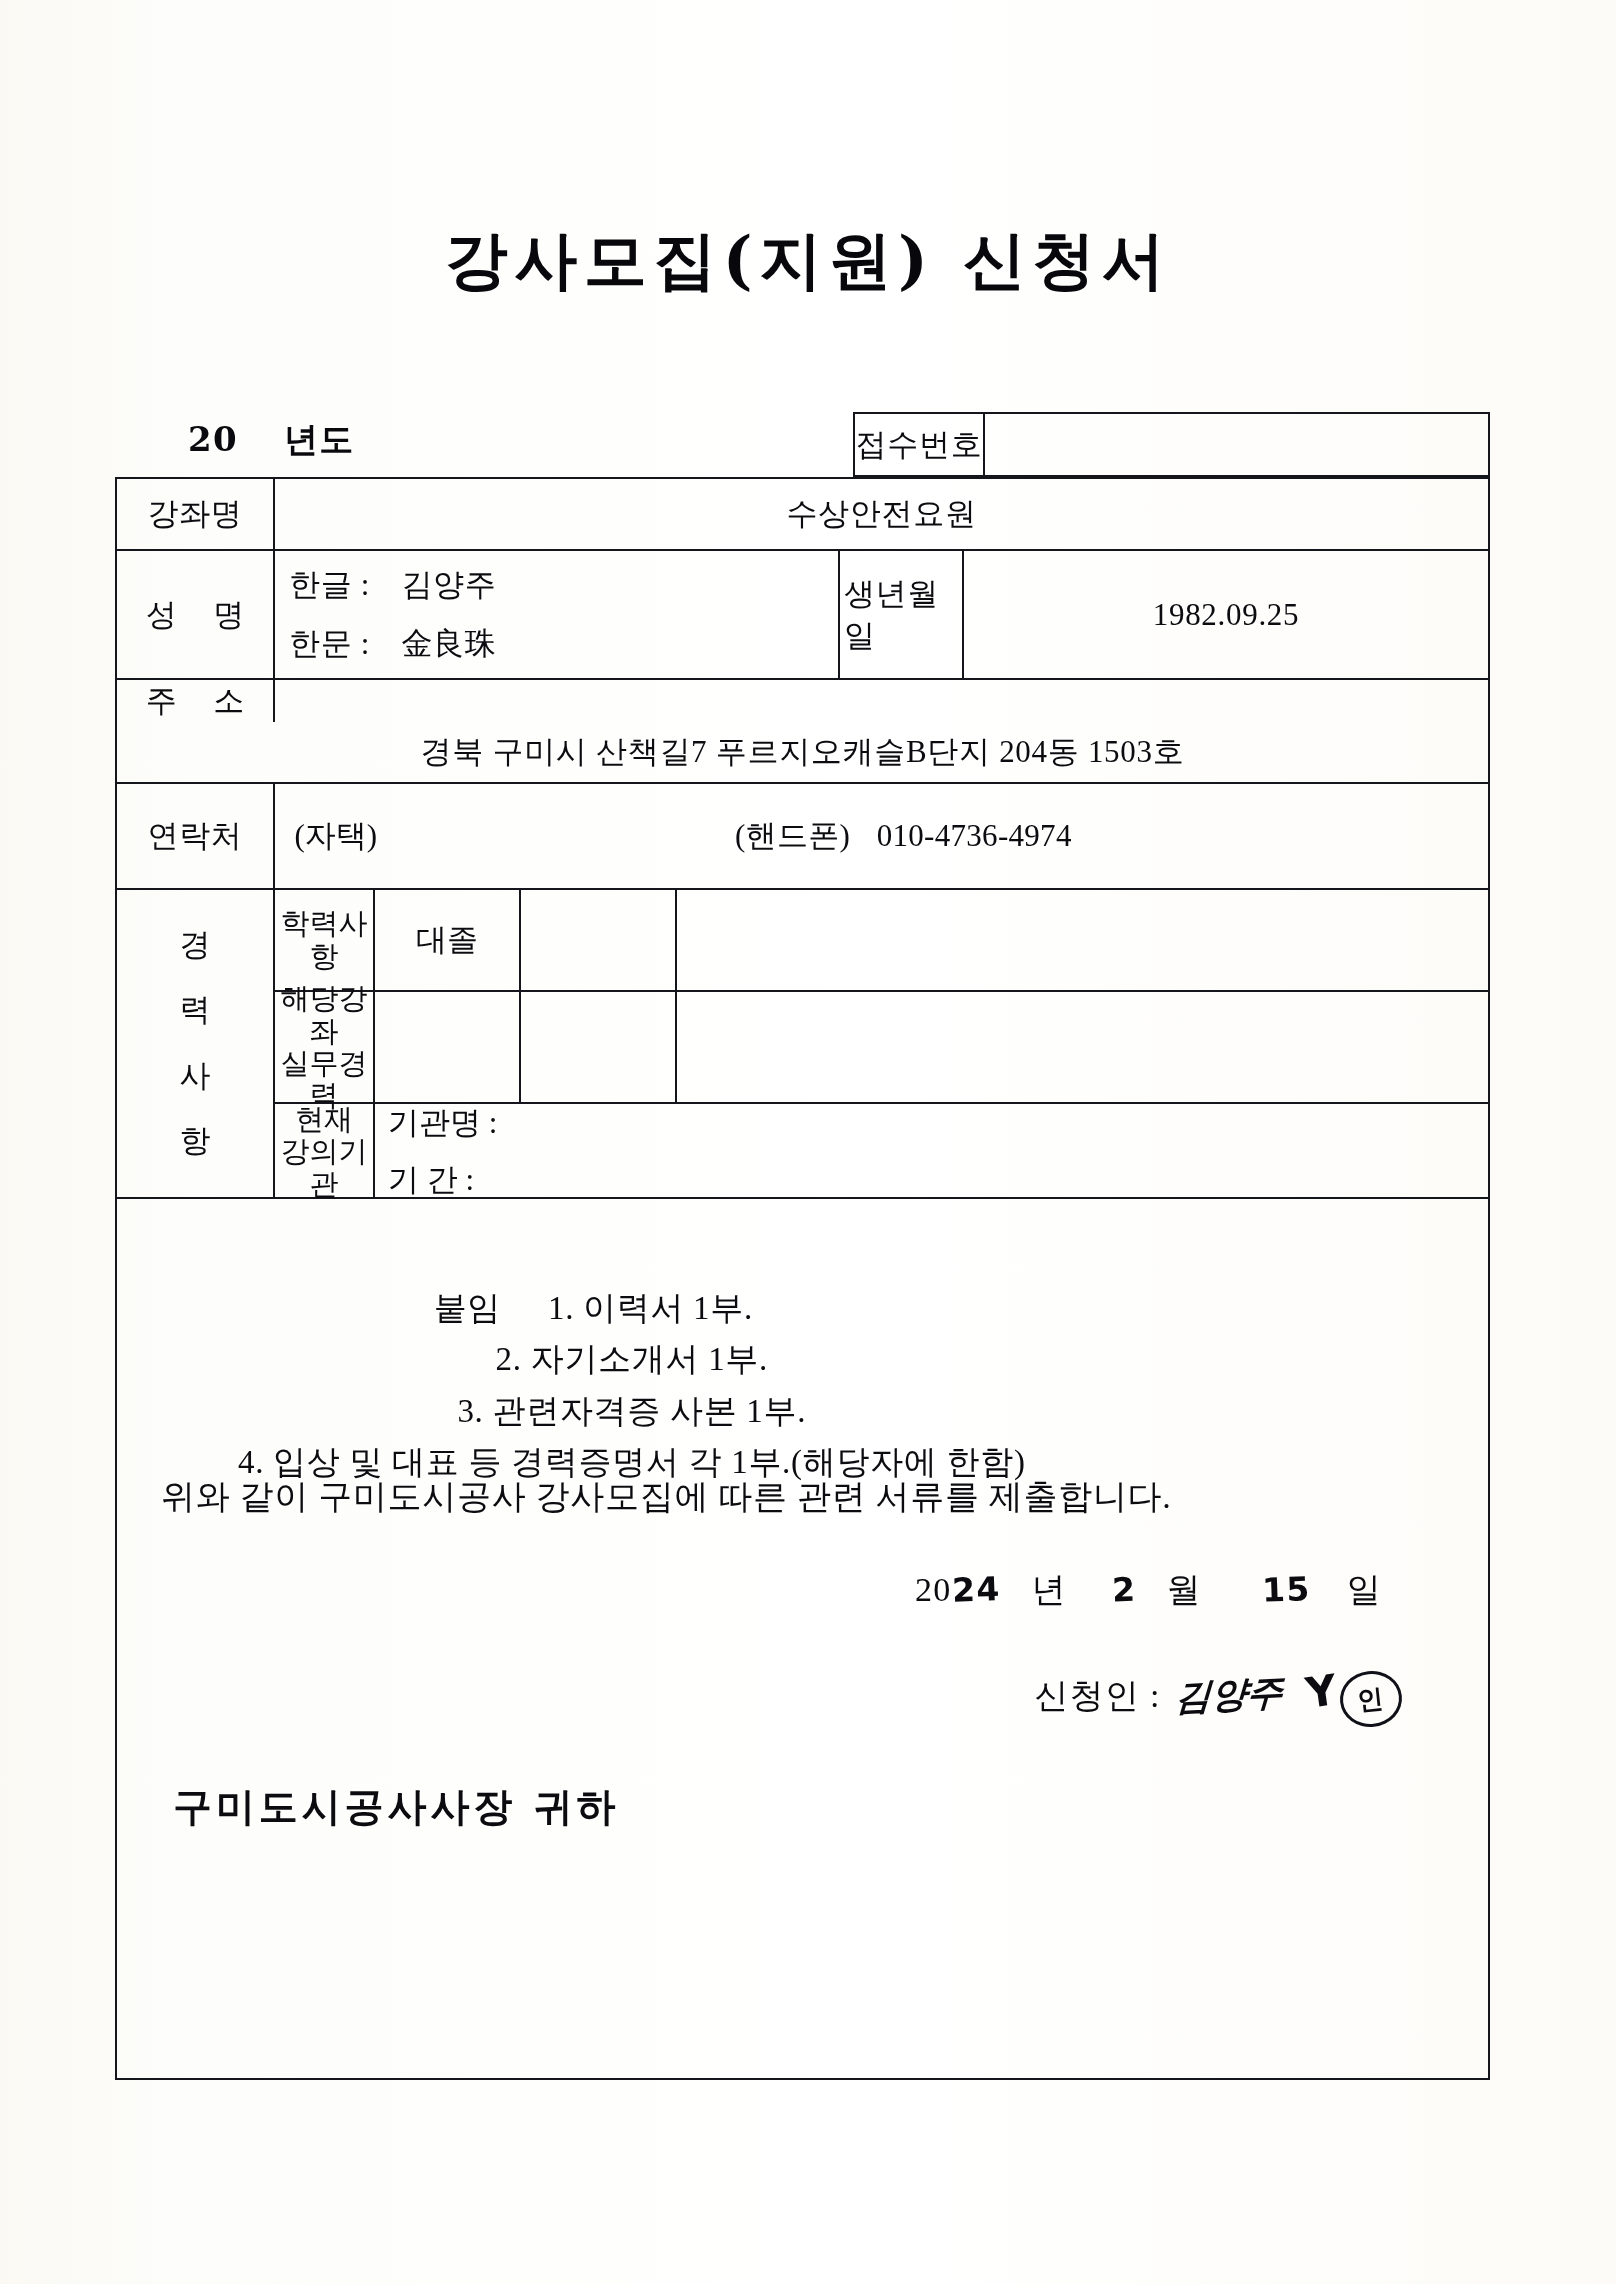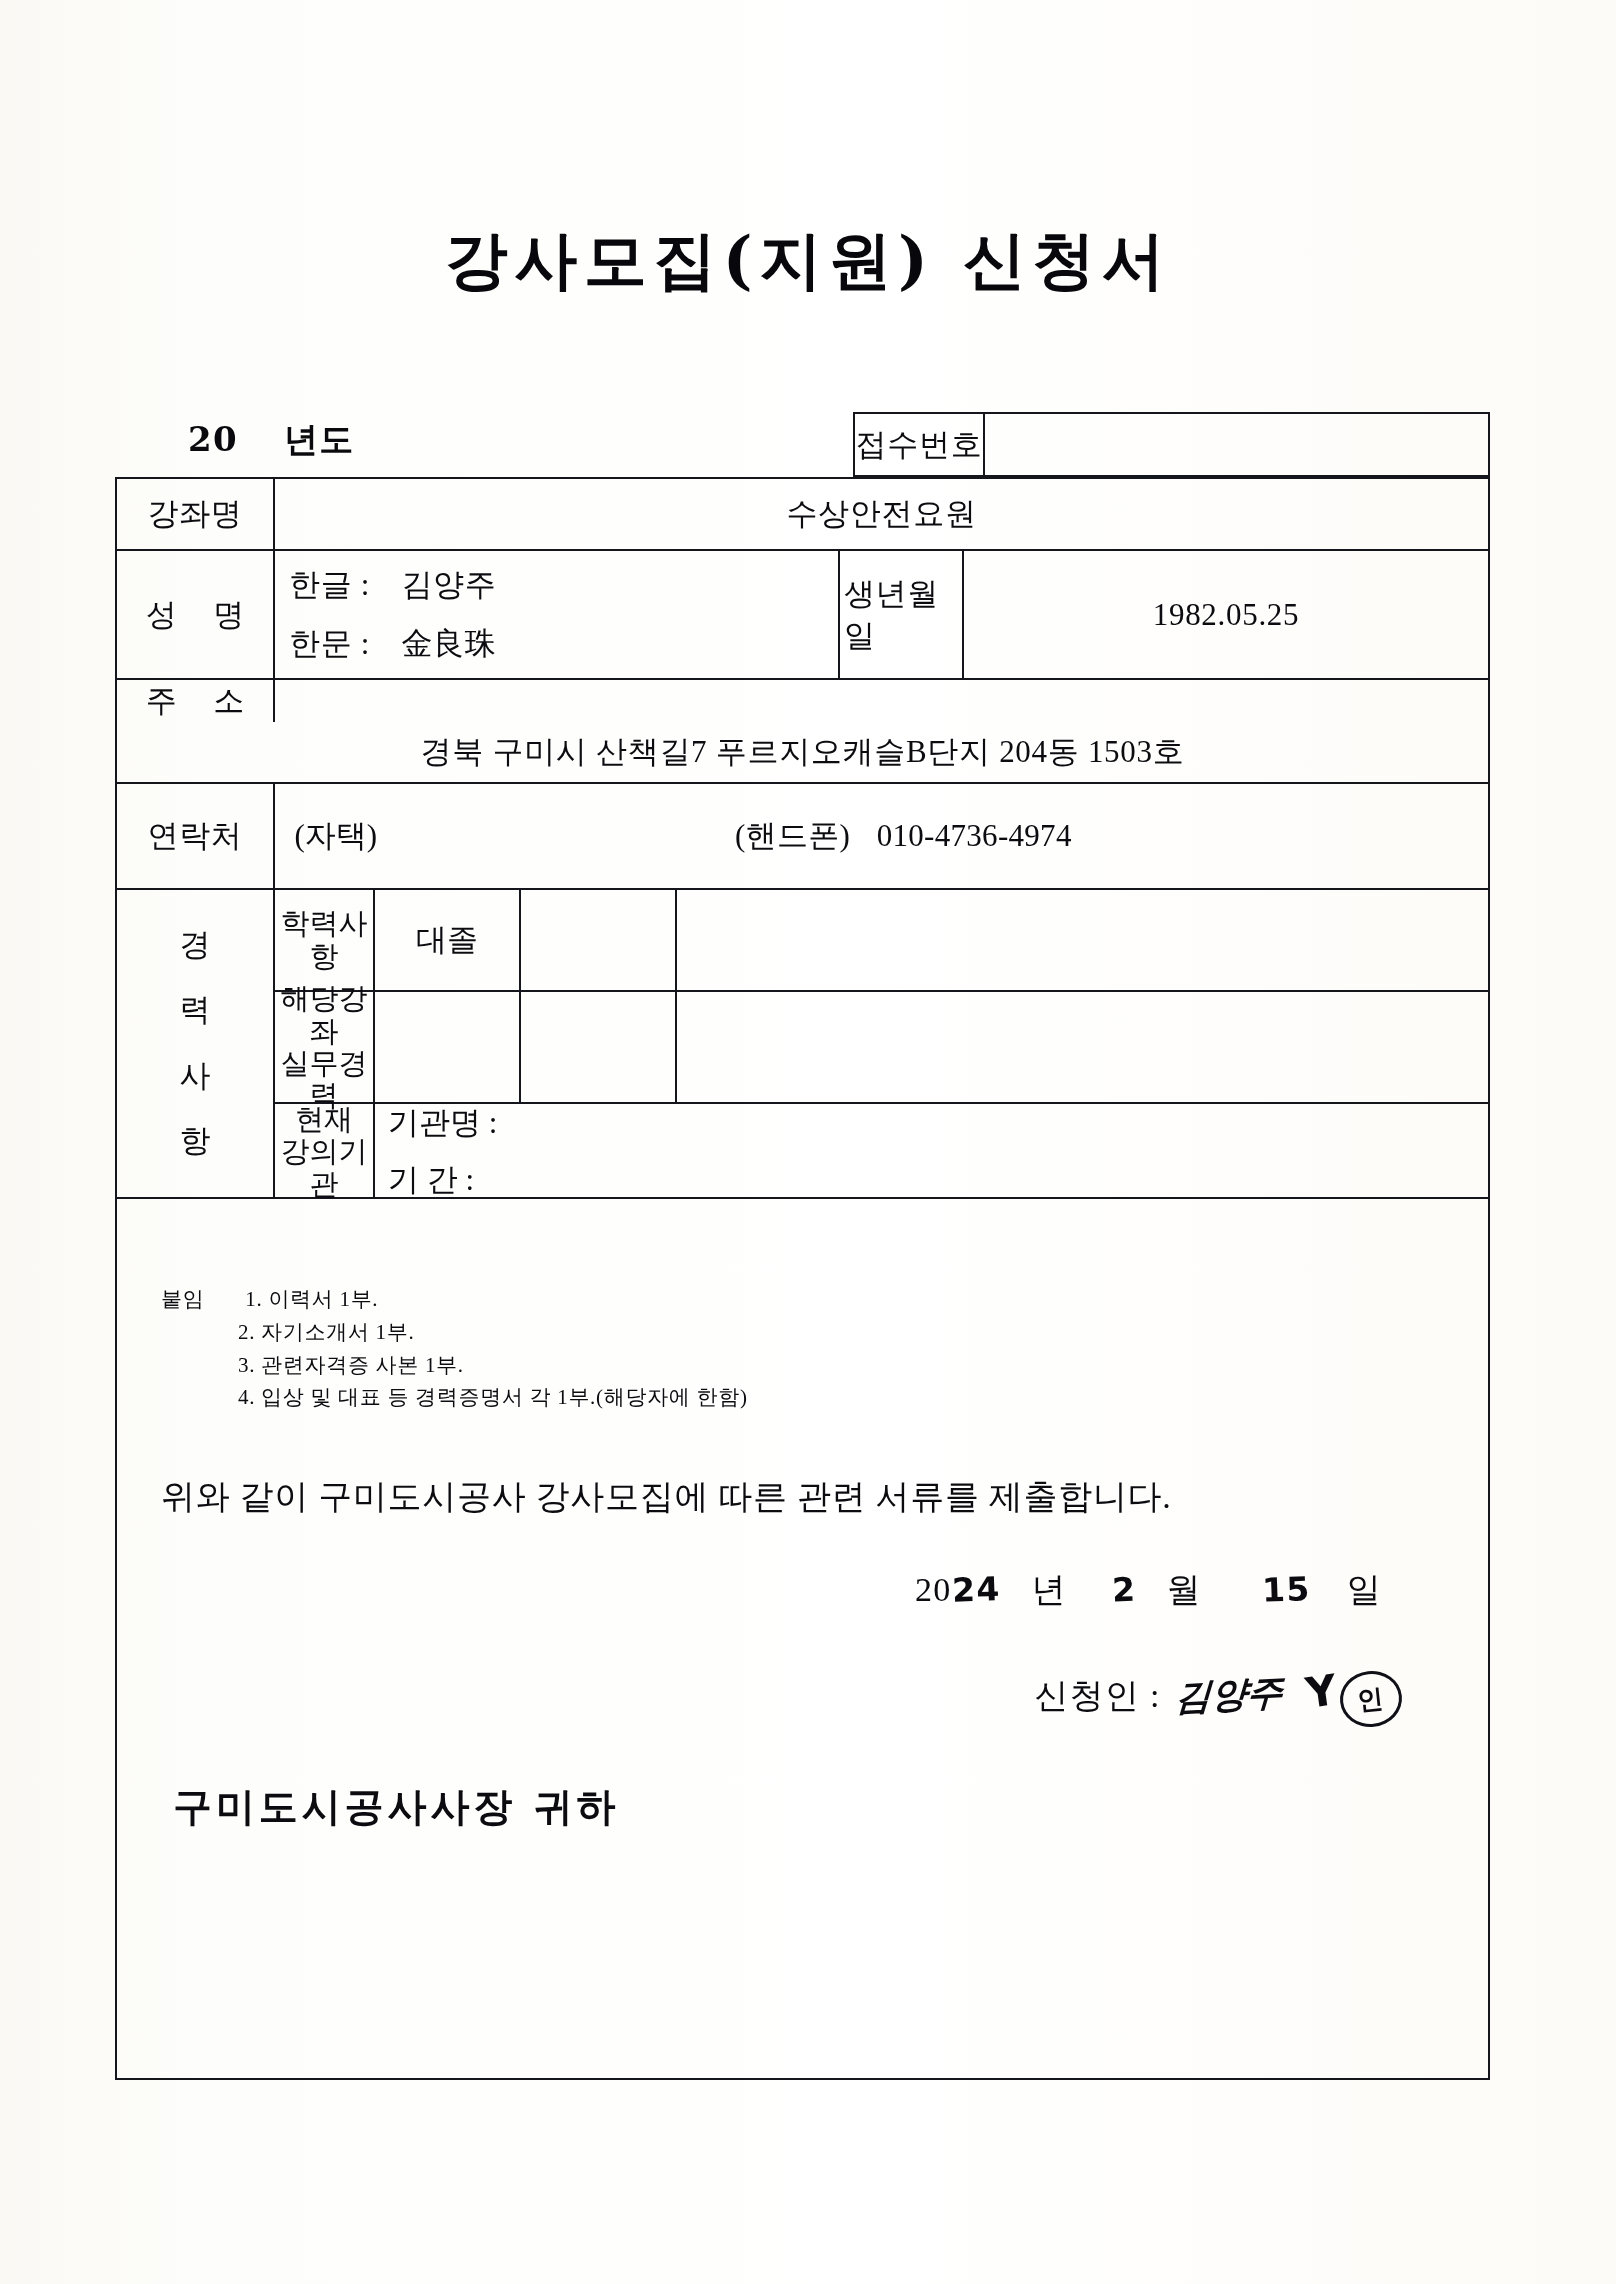--- a/index.html
+++ b/index.html
@@ -201,23 +201,24 @@
     position: absolute;
     left: 0;
     top: 721px;
     right: 0;
     bottom: 0;
   }
   .attach {
     position: absolute;
     left: 44px;
     top: 83px;
-    font-size: 21px;
+    font-size: 33px;
     line-height: 1.56;
     letter-spacing: 0.7px;
+    text-align: center;
   }
   .attach .hang { display: block; }
   .attach .indent { display: block; padding-left: 77px; }
 
   .statement {
     position: absolute;
     left: 44px;
     top: 274px;
     font-size: 34px;
     letter-spacing: 0.7px;
@@ -330,21 +331,21 @@
           <span>김양주</span>
         </div>
         <div class="name-line">
           <span>한문 :</span>
           <span style="display:inline-block;width:14.3px"></span>
           <span>金良珠</span>
         </div>
       </div>
       <div class="cell center vline" style="width:2px;padding:0"></div>
       <div class="cell center vline" style="width:124px">생년월일</div>
-      <div class="cell center" style="width:524px">1982.05.25</div>
+      <div class="cell center" style="width:524px">1982.09.25</div>
     </div>
 
     <div class="trow" id="row-address">
       <div class="cell center vline col-label lbl-sp">주    소</div>
       <div class="cell center" style="flex:1">경북 구미시 산책길7 푸르지오캐슬B단지 204동 1503호</div>
     </div>
 
     <div class="trow" id="row-contact">
       <div class="cell center vline col-label">연락처</div>
       <div class="contact-body">

